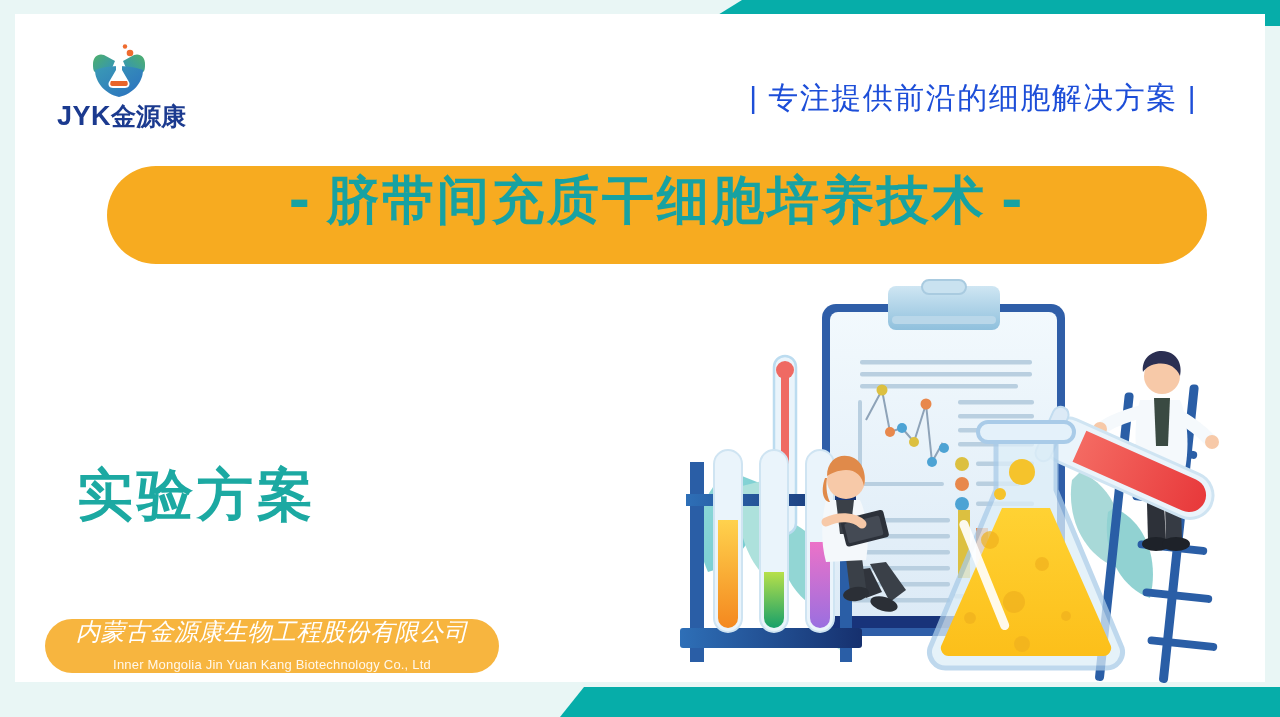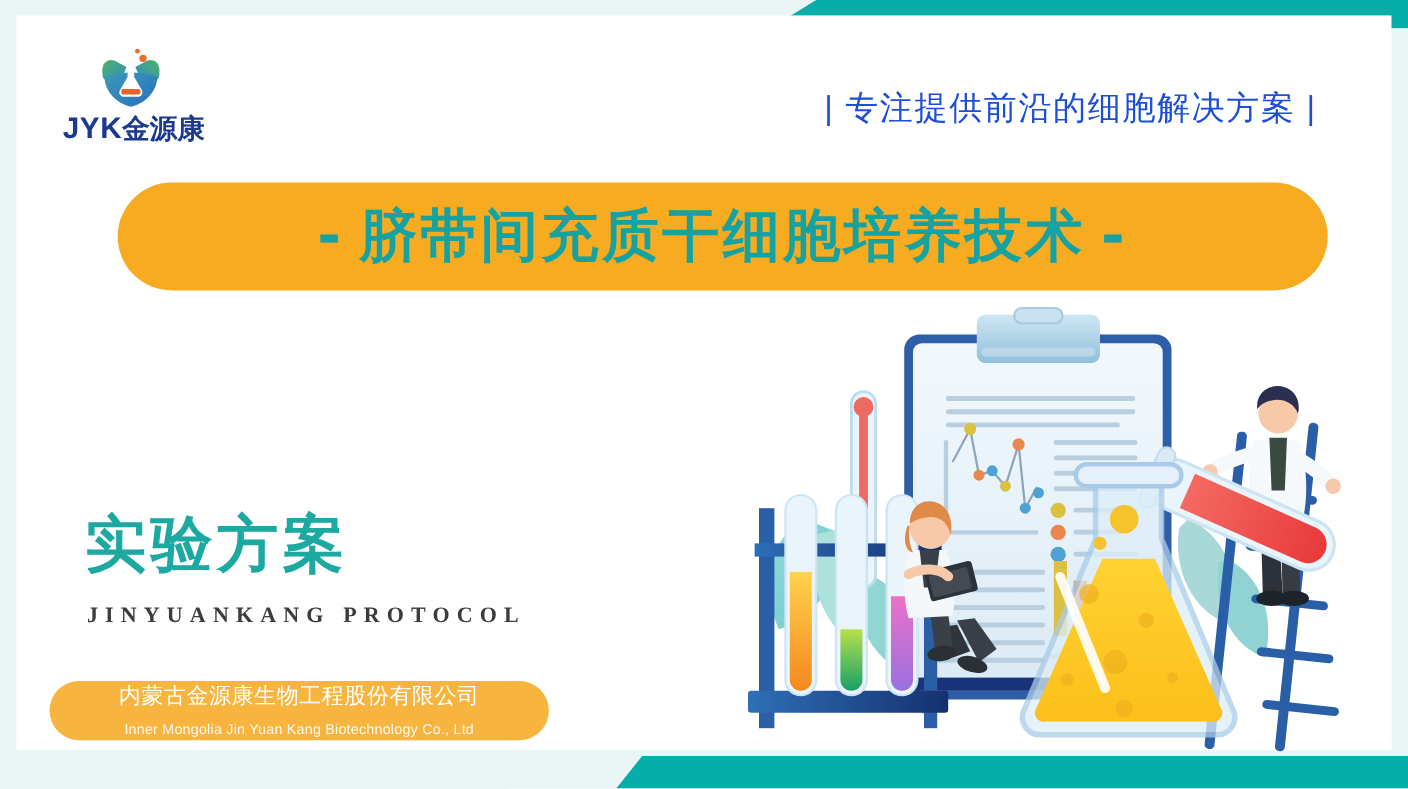--- a/index.html
+++ b/index.html
@@ -42,21 +42,21 @@
 
   .tagline{
     position:absolute; right:68px; top:64px;
     font-size:30px; color:#1d4ed8; letter-spacing:1.5px; white-space:nowrap;
   }
 
   
   .title-pill{
     position:absolute; left:92px; top:152px; width:1100px; height:98px;
     background:#f7ab20; border-radius:49px;
-    display:flex; align-items:center; justify-content:center;
+    display:flex; align-items:flex-start; justify-content:center;
   }
   .title-pill .txt{
     font-size:52px; font-weight:bold; color:#17a2a2;
     letter-spacing:3px; white-space:nowrap;
     font-family:"DejaVu Sans","Liberation Sans",sans-serif;
   }
   .title-pill .dash{ color:#17a2a2; padding:0 14px; font-weight:bold; }
 
   
   .subtitle-cn{
@@ -68,21 +68,21 @@
   .subtitle-en{
     position:absolute; left:64px; top:534px;
     font-size:20px; font-weight:bold; color:#3c3c3c; letter-spacing:6.5px;
     white-space:nowrap; font-family:"Liberation Serif","DejaVu Serif",serif;
   }
   .company-pill{
     position:absolute; left:30px; top:605px; width:454px; height:54px;
     background:#f7b53f; border-radius:27px;
     display:flex; flex-direction:column; align-items:center; justify-content:center;
   }
-  .company-cn{ font-size:20px; color:#ffffff; letter-spacing:.5px; line-height:1.12; }
+  .company-cn{ font-size:24px; color:#ffffff; letter-spacing:.5px; line-height:1.12;font-style:italic; }
   .company-en{ font-size:13px; color:#fff8ec; letter-spacing:.2px; line-height:1.2; margin-top:11px; }
 
   
   .illus{ position:absolute; left:655px; top:258px; width:570px; height:424px; }
   .illus svg{ width:100%; height:100%; display:block; }
 </style>
 </head>
 <body>
 
 <div class="stage">
@@ -124,21 +124,20 @@
       </div>
     </div>
 
     <div class="tagline">| 专注提供前沿的细胞解决方案 |</div>
 
     <div class="title-pill">
       <span class="txt"><span class="dash">-</span><span>脐带间充质干细胞培养技术</span><span class="dash">-</span></span>
     </div>
 
     <div class="subtitle-cn">实验方案</div>
-    <div class="subtitle-en">JINYUANKANG PROTOCOL</div>
 
     <div class="company-pill">
       <div class="company-cn">内蒙古金源康生物工程股份有限公司</div>
       <div class="company-en">Inner Mongolia Jin Yuan Kang Biotechnology Co., Ltd</div>
     </div>
 
     <div class="illus">
       <svg viewBox="0 0 570 424" xmlns="http://www.w3.org/2000/svg">
         <defs>
           <linearGradient id="clipTop" x1="0" y1="0" x2="0" y2="1">

